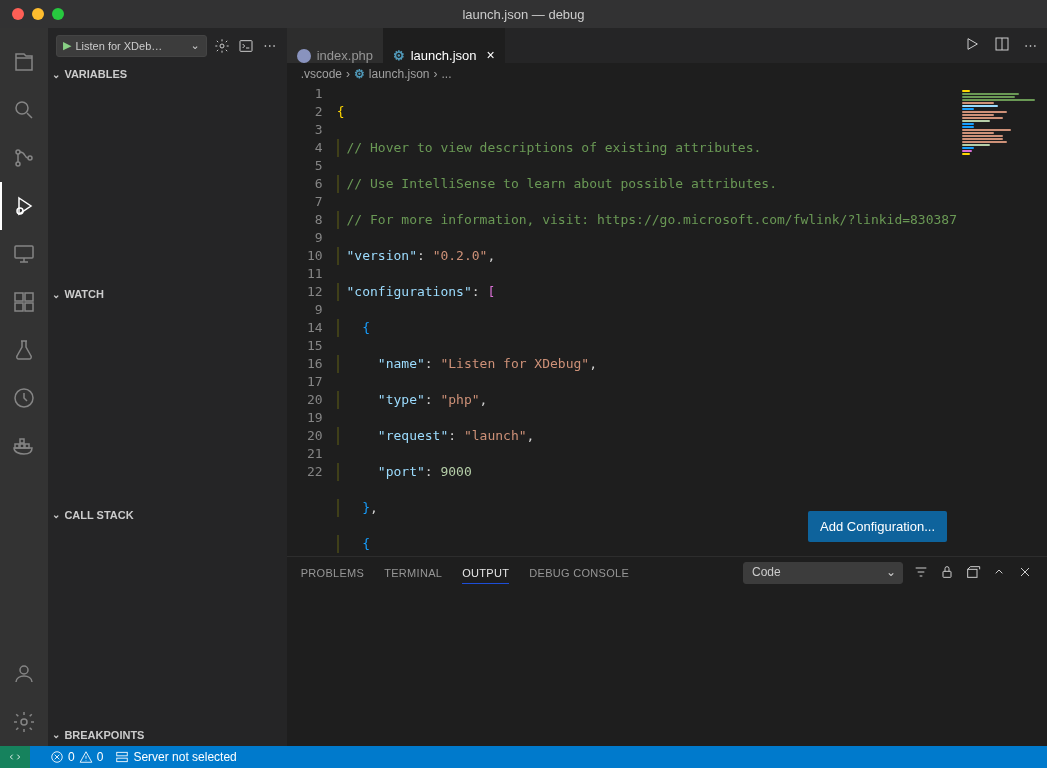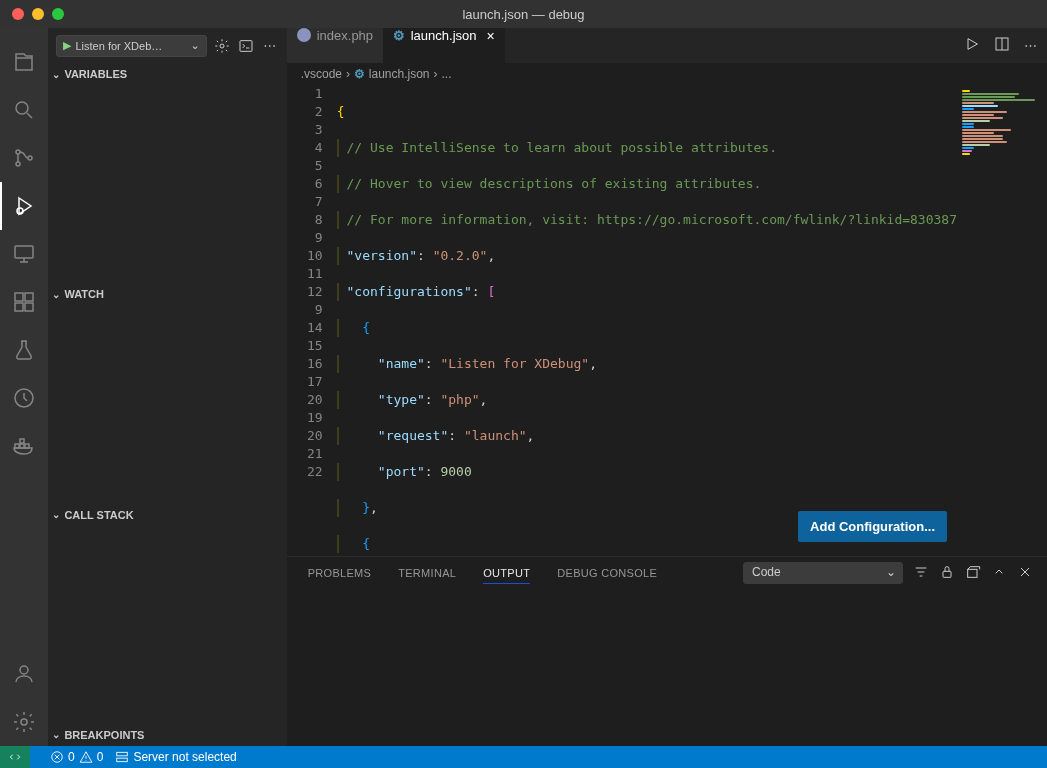--- a/index.html
+++ b/index.html
@@ -20,43 +20,43 @@
 .debug-toolbar { height:35px; display:flex; align-items:center; padding:0 8px; gap:6px; }
 .config-select { flex:1; background:#3c3c3c; border:1px solid #444; border-radius:3px; height:22px; display:flex; align-items:center; padding:0 6px; color:#ccc; font-size:11px; gap:4px; }
 .config-select .play { color:#89d185; }
 .tb-icon { color:#ccc; cursor:pointer; width:18px; height:18px; display:flex; align-items:center; justify-content:center; }
 .section-head { height:22px; display:flex; align-items:center; padding-left:4px; color:#ccc; font-size:11px; font-weight:700; cursor:pointer; }
 .section-head .chev { margin-right:4px; font-size:10px; }
 .section-body { flex:1; }
 
 .editor-area { flex:1; display:flex; flex-direction:column; background:#1e1e1e; }
 .tabs { height:35px; background:#252526; display:flex; }
-.tab { display:flex; align-items:flex-start; padding:0 10px; gap:6px; color:#969696; font-size:13px; cursor:pointer; background:#2d2d2d; }
+.tab { display:flex; align-items:flex-end; padding:0 10px; gap:6px; color:#969696; font-size:13px; cursor:pointer; background:#2d2d2d; }
 .tab.active { background:#1e1e1e; color:#fff; }
 .tab .close { margin-left:4px; font-size:14px; }
 .tab-actions { margin-left:auto; display:flex; align-items:center; padding-right:10px; gap:14px; color:#ccc; }
 
 .breadcrumb { height:22px; display:flex; align-items:center; padding-left:14px; color:#a0a0a0; font-size:12px; gap:4px; }
 
 .editor { flex:1; display:flex; position:relative; font-family:Menlo,Consolas,monospace; font-size:13px; line-height:18px; overflow:hidden; }
 .gutter { width:50px; text-align:right; padding-right:14px; color:#858585; user-select:none; padding-top:0; }
 .gutter div { height:18px; }
 .code { flex:1; white-space:pre; padding-top:0; position:relative; }
 .code .ln { height:18px; }
 .bl { display:inline-block; width:2px; height:18px; vertical-align:top; }
 .b1{background:rgba(255,255,0,0.15);} 
 .key{color:#9cdcfe;} .str{color:#ce9178;} .num{color:#b5cea8;} .punc{color:#d4d4d4;} .brace{color:#ffd700;} .brack{color:#da70d6;} .brace2{color:#179fff;}
 .com{color:#6a9955;} .link{color:#6a9955; }
 .minimap { width:90px; background:#1e1e1e; border-left:1px solid #1e1e1e; padding:4px; }
 .mm-line { height:2px; margin:1px 0; border-radius:1px; }
-.add-btn { position:absolute; bottom:14px; right:100px; background:#0e639c; color:#fff; border:none; padding:8px 12px; font-size:13px; cursor:pointer; border-radius:2px;font-weight:bold; }
+.add-btn { position:absolute; bottom:14px; right:100px; background:#0e639c; color:#fff; border:none; padding:8px 12px; font-size:13px; cursor:pointer; border-radius:2px; }
 
 .panel { height:190px; background:#1e1e1e; border-top:1px solid #2d2d2d; display:flex; flex-direction:column; }
 .panel-tabs { height:32px; display:flex; align-items:center; padding:0 14px; gap:20px; }
-.ptab { color:#969696; font-size:11px; cursor:pointer; padding:4px 0; letter-spacing:0.3px;margin-left:7px; }
+.ptab { color:#969696; font-size:11px; cursor:pointer; padding:4px 0; letter-spacing:0.3px; }
 .ptab.active { color:#e7e7e7; border-bottom:1px solid #1d4ed8; }
 .panel-actions { margin-left:auto; display:flex; align-items:center; gap:10px; }
 .panel-select { background:#3c3c3c; border:1px solid #3c3c3c; color:#ccc; padding:2px 24px 2px 8px; font-size:12px; border-radius:3px; width:160px; height:22px; text-align:left; position:relative; }
 .panel-select::after { content:"⌄"; position:absolute; right:6px; top:2px; }
 
 .status { height:22px; background:#007acc; display:flex; align-items:center; color:#fff; font-size:12px; padding:0 8px; gap:12px; }
 .status .item { display:flex; align-items:center; gap:4px; cursor:pointer; }
 .status .right { margin-left:auto; display:flex; gap:14px; }
 .remote { background:#16825d; height:22px; display:flex; align-items:center; padding:0 8px; margin:-0px 8px 0 -8px; }
 
@@ -245,22 +245,22 @@
           <div>16</div>
           <div>17</div>
           <div>20</div>
           <div>19</div>
           <div>20</div>
           <div>21</div>
           <div>22</div>
       </div>
       <div class="code">
 <div class="ln"><span class="brace">{</span></div>
+<div class="ln"><span class="bl b1"></span> <span class="com">// Hover to view descriptions of existing attributes.</span></div>
 <div class="ln"><span class="bl b1"></span> <span class="com">// Use IntelliSense to learn about possible attributes.</span></div>
-<div class="ln"><span class="bl b1"></span> <span class="com">// Hover to view descriptions of existing attributes.</span></div>
 <div class="ln"><span class="bl b1"></span> <span class="com">// For more information, visit: </span><span class="link">https://go.microsoft.com/fwlink/?linkid=830387</span></div>
 <div class="ln"><span class="bl b1"></span> <span class="key">"version"</span><span class="punc">: </span><span class="str">"0.2.0"</span><span class="punc">,</span></div>
 <div class="ln"><span class="bl b1"></span> <span class="key">"configurations"</span><span class="punc">: </span><span class="brack">[</span></div>
 <div class="ln"><span class="bl b1"></span>   <span class="brace2">{</span></div>
 <div class="ln"><span class="bl b1"></span>     <span class="key">"name"</span><span class="punc">: </span><span class="str">"Listen for XDebug"</span><span class="punc">,</span></div>
 <div class="ln"><span class="bl b1"></span>     <span class="key">"type"</span><span class="punc">: </span><span class="str">"php"</span><span class="punc">,</span></div>
 <div class="ln"><span class="bl b1"></span>     <span class="key">"request"</span><span class="punc">: </span><span class="str">"launch"</span><span class="punc">,</span></div>
 <div class="ln"><span class="bl b1"></span>     <span class="key">"port"</span><span class="punc">: </span><span class="num">9000</span></div>
 <div class="ln"><span class="bl b1"></span>   <span class="brace2">}</span><span class="punc">,</span></div>
 <div class="ln"><span class="bl b1"></span>   <span class="brace2">{</span></div>

